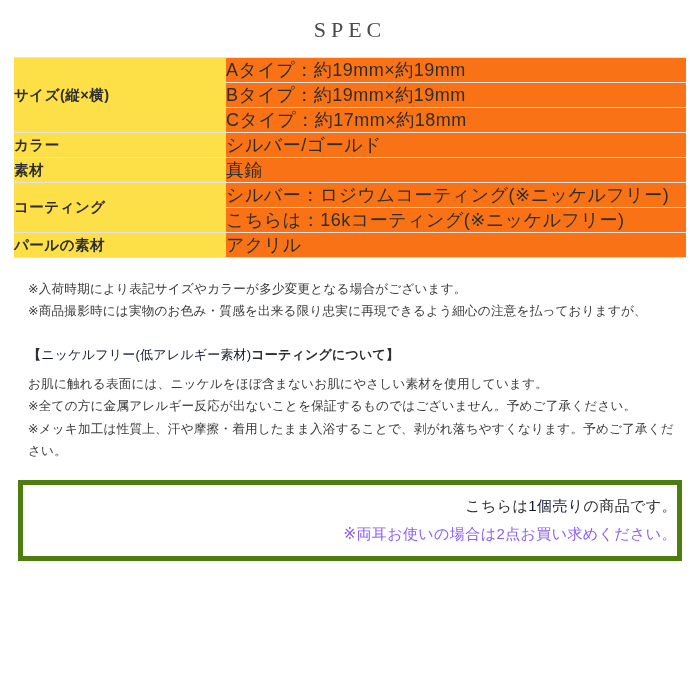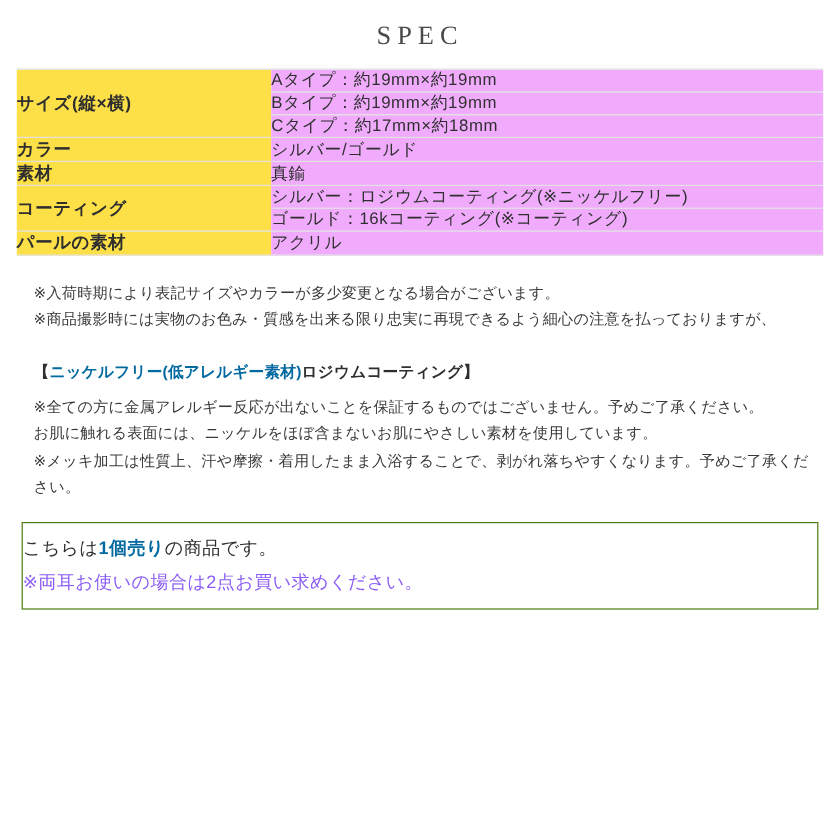--- a/index.html
+++ b/index.html
@@ -46,22 +46,22 @@
   td.label {
     width: 212px;
     background: #fde047;
     font-size: 14.5px;
     font-weight: bold;
     color: #2e2e2e;
     padding: 0 0 0 18px;
     letter-spacing: 0.5px;
   }
   td.value {
-    background: #f0abfc;
-    font-size: 14px;
+    background: #f97316;
+    font-size: 18px;
     color: #2e2e2e;
     padding: 13px 0 13px 34px;
     letter-spacing: 0.5px;
   }
   td.value.sub {
     border-top: 1px solid #ececec;
     border-bottom: 1px solid #e2e2e2;
   }
   td.value.subfirst {
     border-top: 1px solid #e2e2e2;
@@ -84,38 +84,38 @@
     margin: 0 0 0 14px;
     font-size: 12.6px;
     line-height: 1.78;
     color: #3a3a3a;
     letter-spacing: 0.2px;
   }
   .pinkbox {
     margin: 18px auto 0 auto;
     width: 664px;
     box-sizing: border-box;
-    border: 1px solid #4d7c0f;
+    border: 5px solid #4d7c0f;
     padding: 12px 0 12px 0;
-    text-align: left;
+    text-align: right;
   }
   .pinkbox .line1 {
     font-size: 15px;
     color: #2e2e2e;
     letter-spacing: 0.4px;
     margin-bottom: 9px;
   }
   .pinkbox .line2 {
     font-size: 15px;
     color: #8b5cf6;
     letter-spacing: 0.4px;
   }
   .hl {
-    color: #0369a1;
-    font-weight: bold;
+    color: #0f172a;
+    font-weight: normal;
   }
   .nowrapline { white-space: nowrap; }
 </style>
 </head>
 <body>
 
 <div class="page">
 
   <div class="spec-title">SPEC</div>
 
@@ -140,40 +140,40 @@
       <tr>
         <td class="label">素材</td>
         <td class="value">真鍮</td>
       </tr>
 
       <tr>
         <td class="label" rowspan="2">コーティング</td>
         <td class="value subfirst">シルバー：ロジウムコーティング(※ニッケルフリー)</td>
       </tr>
       <tr>
-        <td class="value sub">ゴールド：16kコーティング(※コーティング)</td>
+        <td class="value sub">こちらは：16kコーティング(※ニッケルフリー)</td>
       </tr>
 
       <tr>
         <td class="label">パールの素材</td>
         <td class="value">アクリル</td>
       </tr>
     </tbody>
   </table>
 
   <div class="notes">
     <div>※入荷時期により表記サイズやカラーが多少変更となる場合がございます。</div>
     <div>※商品撮影時には実物のお色み・質感を出来る限り忠実に再現できるよう細心の注意を払っておりますが、</div>
   </div>
 
-  <div class="nickel-head"><span>【</span><span class="hl">ニッケルフリー(低アレルギー素材)</span><span>ロジウムコーティング】</span></div>
+  <div class="nickel-head"><span>【</span><span class="hl">ニッケルフリー(低アレルギー素材)</span><span>コーティングについて】</span></div>
 
   <div class="nickel-body">
+    <div>お肌に触れる表面には、ニッケルをほぼ含まないお肌にやさしい素材を使用しています。</div>
     <div>※全ての方に金属アレルギー反応が出ないことを保証するものではございません。予めご了承ください。</div>
-    <div>お肌に触れる表面には、ニッケルをほぼ含まないお肌にやさしい素材を使用しています。</div>
     <div>※メッキ加工は性質上、汗や摩擦・着用したまま入浴することで、剥がれ落ちやすくなります。予めご了承ください。</div>
   </div>
 
   <div class="pinkbox">
     <div class="line1 nowrapline"><span>こちらは</span><span class="hl">1個売り</span><span>の商品です。</span></div>
     <div class="line2">※両耳お使いの場合は2点お買い求めください。</div>
   </div>
 
 </div>
 

